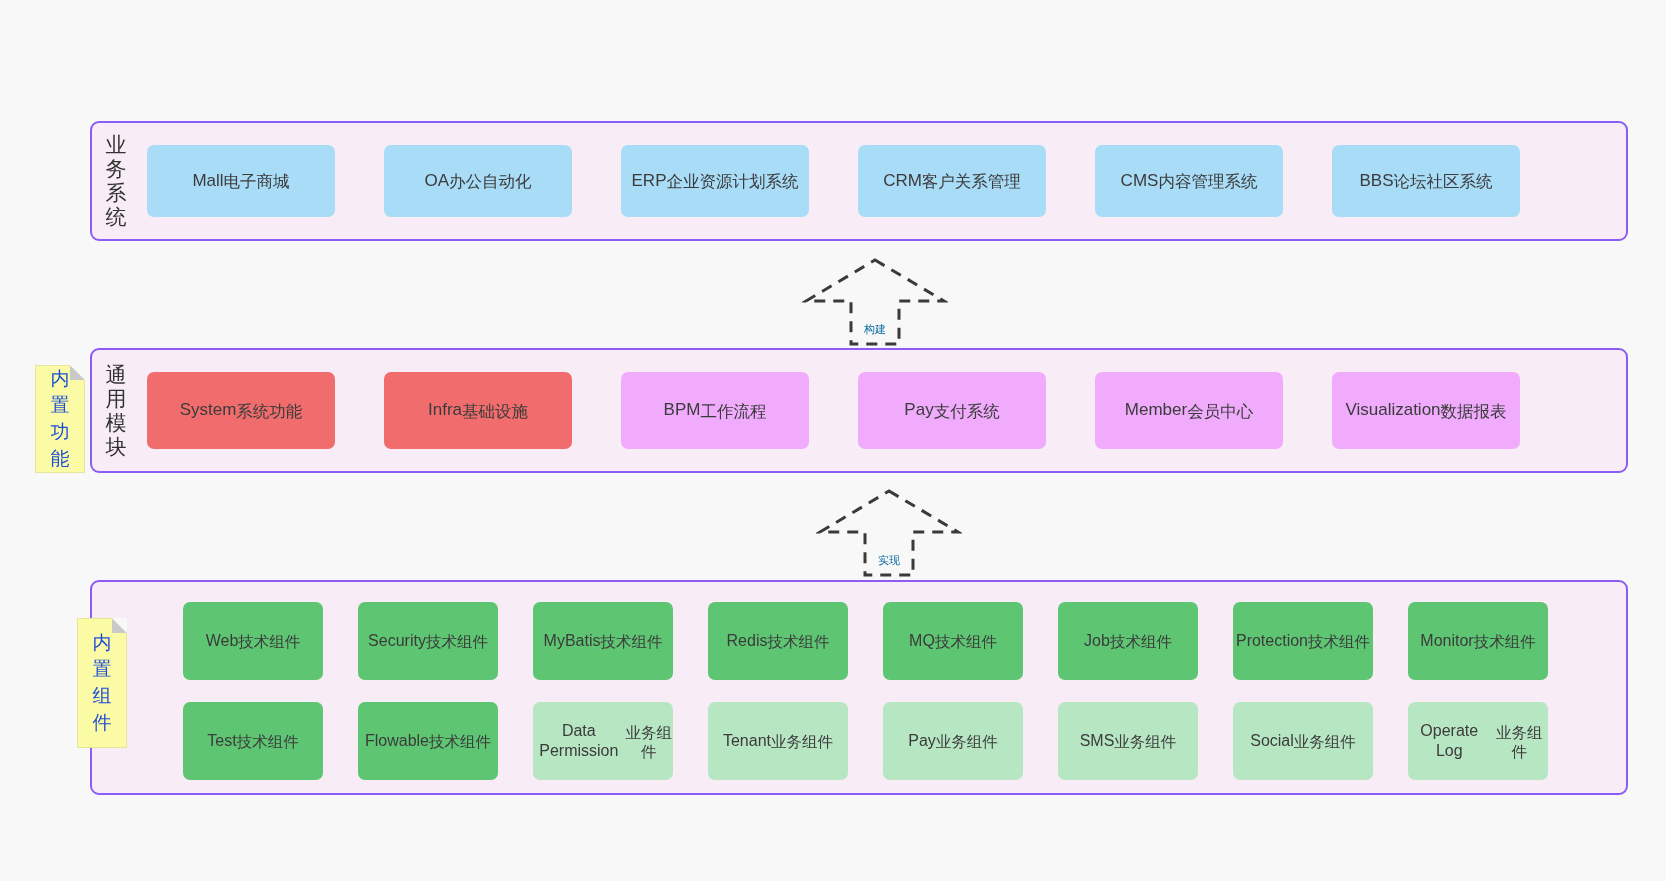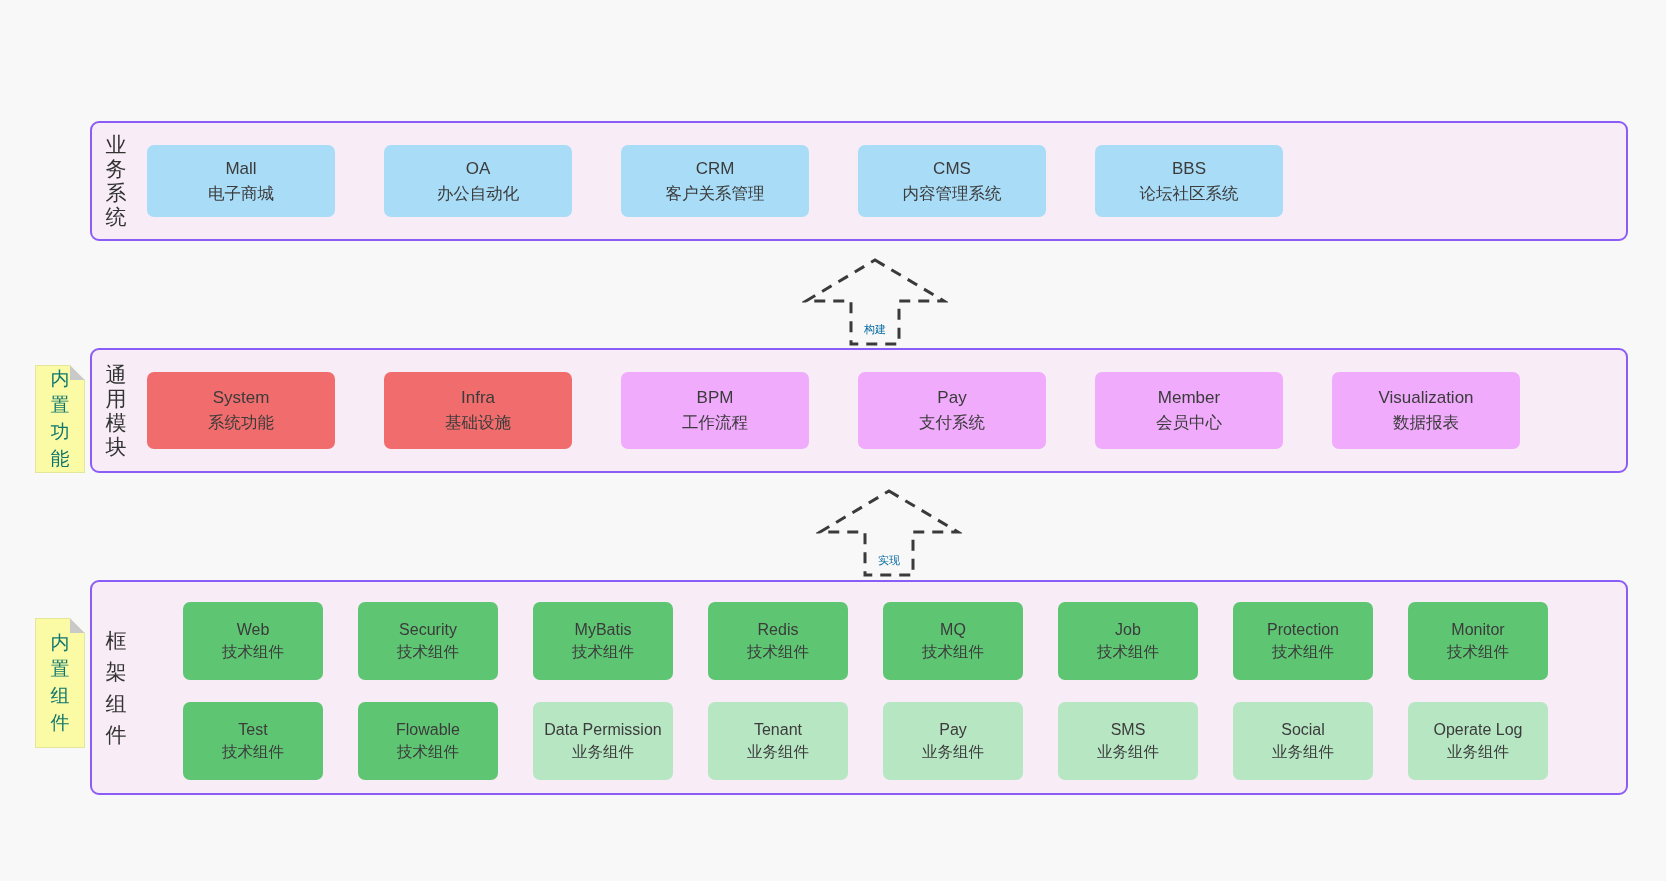--- a/index.html
+++ b/index.html
@@ -21,21 +21,21 @@
     width:26px; font-size:21px; line-height:1.15; text-align:center;
     word-break:break-all; color:#333;
   }
   .band-3 .v-label { line-height:1.5; }
 
   .boxes { display:flex; align-items:center; gap:49px; padding-left:55px; height:100%; }
   .band-3 .boxes { gap:35px; height:auto; }
   .band-3 .boxes-wrap { display:flex; flex-direction:column; gap:22px; padding-top:20px; }
 
   .box {
-    display:flex; flex-direction:column; align-items:center; justify-content:center;
+    display:flex; flex-direction:row; align-items:center; justify-content:center;
     border-radius:7px; text-align:center; flex:0 0 auto;
   }
   .band-1 .box, .band-2 .box { width:188px; }
   .band-1 .box { height:72px; }
   .band-2 .box { height:77px; }
   .band-3 .box { width:140px; height:78px; }
 
   .box .en { font-size:17px; line-height:1.35; }
   .box .cn { font-size:16.5px; line-height:1.35; margin-top:1px; }
   .band-3 .box .en { font-size:16px; line-height:1.25; }
@@ -57,24 +57,24 @@
     background:#f8f8f8; padding:1px 4px; font-size:11px; color:#0369a1; white-space:nowrap;margin-top:25px;
   }
 
   
   .note {
     position:absolute; left:35px; width:50px;
     background:#fbfba5; border:1px solid #e6e69a;
     display:flex; align-items:center; justify-content:center;
   }
   .note-1 { top:365px; height:108px; }
-  .note-2 { top:618px; height:130px; }
+  .note-2 { top:618px; height:130px;margin-left:42px; }
   .note .note-text {
     width:22px; font-size:19px; line-height:1.4; text-align:center;
-    word-break:break-all; color:#0f766e;
+    word-break:break-all; color:#1d4ed8;
   }
   .note .fold-cut {
     position:absolute; top:-1px; right:-1px; width:0; height:0;
     border-top:15px solid #f8f8f8; border-left:15px solid transparent;
   }
   .note .fold-flap {
     position:absolute; top:-1px; right:-1px; width:0; height:0;
     border-bottom:15px solid #c9c9c9; border-right:15px solid transparent;
   }
 </style>
@@ -86,20 +86,24 @@
   <section class="band band-1">
     <div class="v-label">业务系统</div>
     <div class="boxes">
       <div class="box blue">
         <span class="en">Mall</span>
         <span class="cn">电子商城</span>
       </div>
       <div class="box blue">
         <span class="en">OA</span>
         <span class="cn">办公自动化</span>
+      </div>
+      <div class="box blue">
+        <span class="en">ERP</span>
+        <span class="cn">企业资源计划系统</span>
       </div>
       <div class="box blue">
         <span class="en">CRM</span>
         <span class="cn">客户关系管理</span>
       </div>
       <div class="box blue">
         <span class="en">CMS</span>
         <span class="cn">内容管理系统</span>
       </div>
       <div class="box blue">

